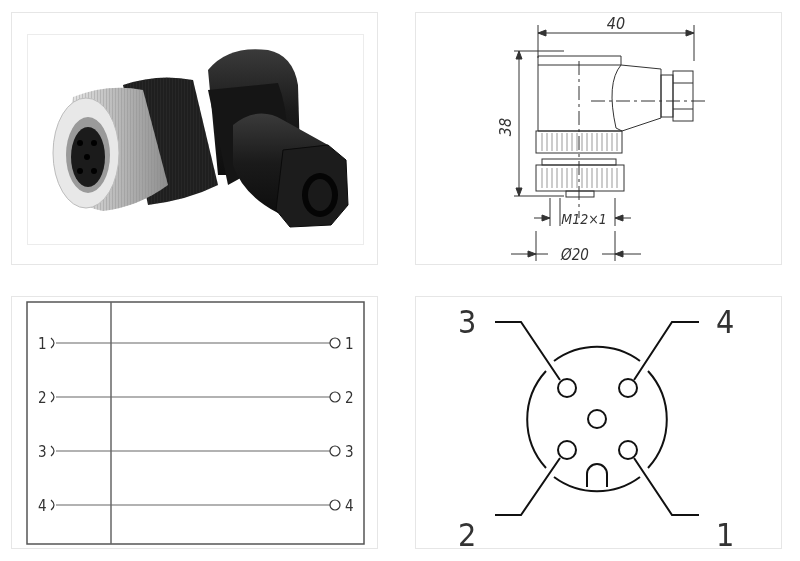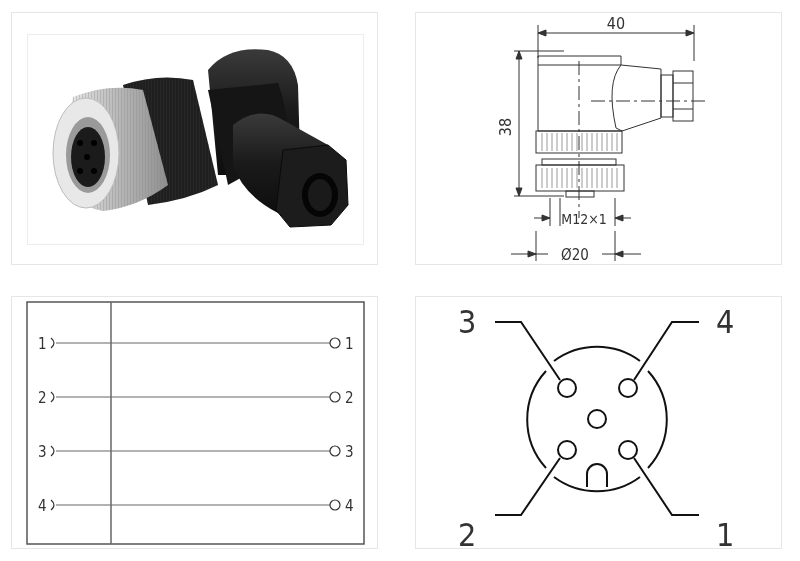--- a/index.html
+++ b/index.html
@@ -1,20 +1,20 @@
 <!DOCTYPE html>
 <html><head>
   <meta charset="utf-8">
   <style>
     html, body { margin: 0; padding: 0; background: #ffffff; }
     body { width: 800px; height: 561px; position: relative; overflow: hidden;
            font-family: "Liberation Sans", "DejaVu Sans", sans-serif; }
     .panel { position: absolute; border: 1px solid #e6e6e6; background: #ffffff; box-sizing: border-box; }
     #p-photo { left: 11px; top: 12px; width: 367px; height: 253px; }
-    #p-dim   { left: 415px; top: 12px; width: 367px; height: 253px; }
+    #p-dim   { left: 415px; top: 12px; width: 367px; height: 253px; font-style: italic; }
     #p-wire  { left: 11px; top: 296px; width: 367px; height: 253px; }
     #p-pin   { left: 415px; top: 296px; width: 367px; height: 253px; }
     .photo-inner { position: absolute; left: 15px; top: 21px; width: 337px; height: 211px; border: 1px solid #ececec; box-sizing: border-box; overflow: hidden; }
     svg { position: absolute; left: 0; top: 0; overflow: visible; }
     .dimtext { font-family: "DejaVu Sans Condensed", "DejaVu Sans", sans-serif; fill: #333; }
   </style>
 </head>
 <body>
 
 <div class="panel" id="p-photo">

